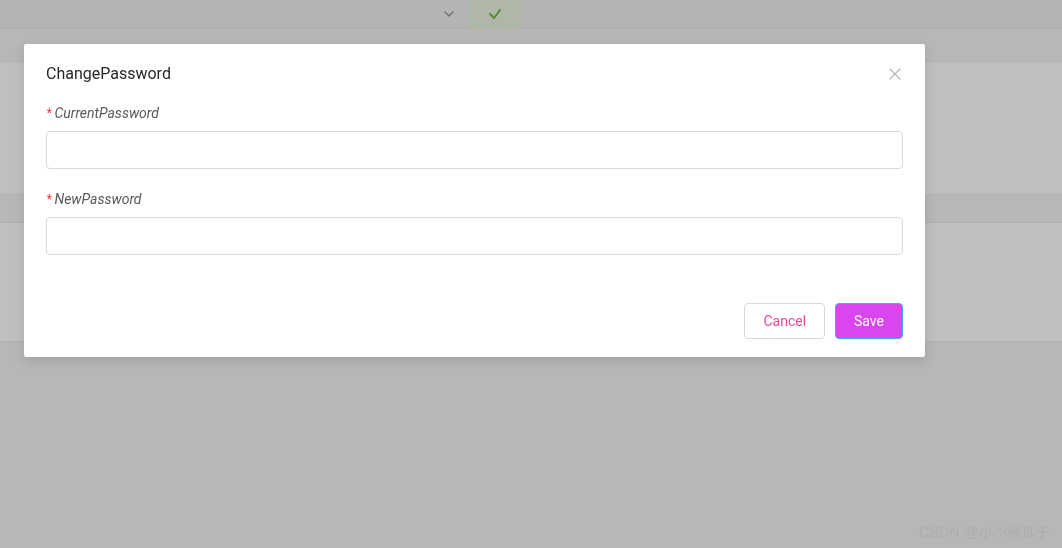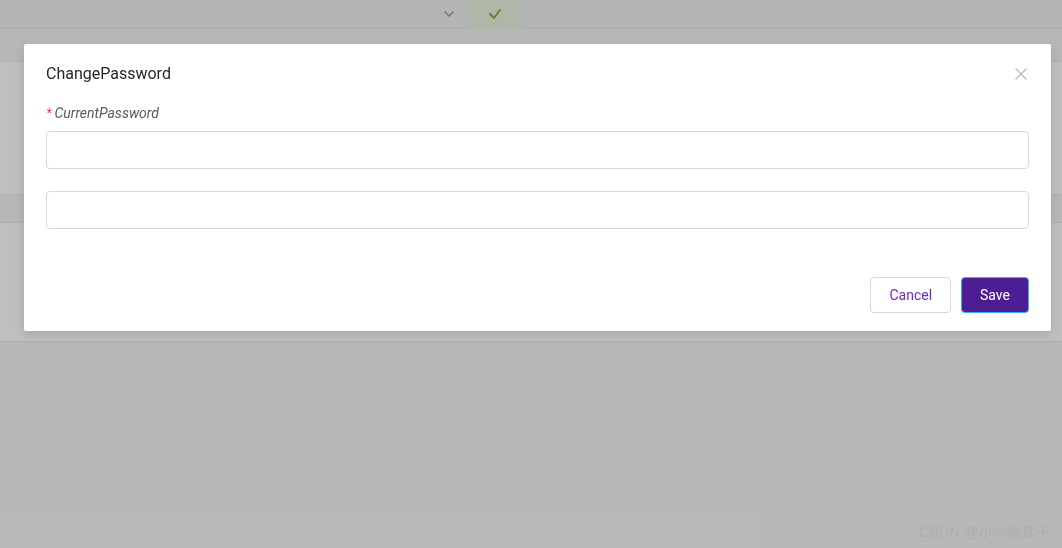--- a/index.html
+++ b/index.html
@@ -66,21 +66,21 @@
       right: 0;
       height: 120px;
       background: #fff;
       border-top: 1px solid #ededed;
       border-bottom: 1px solid #ededed;
     }
     .modal {
       position: absolute;
       top: 44px;
       left: 24px;
-      width: 1027px;
+      width: 901px;
       background: #fff;
       border-radius: 2px;
       box-shadow: 0 4px 12px rgba(0,0,0,0.12);
       padding: 20px 22px 18px 22px;
     }
     .modal-header {
       display: flex;
       justify-content: space-between;
       align-items: flex-start;
       margin-bottom: 22px;
@@ -131,25 +131,25 @@
       gap: 10px;
       margin-top: 48px;
     }
     .btn {
       padding: 9px 18px;
       font-size: 14px;
       border-radius: 4px;
       cursor: pointer;
       border: 1px solid #d9d9d9;
       background: #fff;
-      color: #6d28d9;
+      color: #ec4899;
       font-family: inherit;
     }
     .btn-primary {
-      background: #4c1d95;
+      background: #d946ef;
       border-color: #40a9ff;
       color: #fff;
     }
     .watermark {
       position: absolute;
       bottom: 6px;
       right: 12px;
       color: rgba(170,170,170,0.75);
       font-size: 14px;
       font-family: Arial, "Microsoft YaHei", sans-serif;
@@ -185,20 +185,21 @@
         </svg>
     </div>
   </div>
 
   <div class="form-group">
     <label class="form-label"><span class="required-mark">*</span><span>CurrentPassword</span></label>
     <input type="password" class="form-input" value="" style="">
   </div>
 
   <div class="form-group">
+    <label class="form-label"><span class="required-mark">*</span><span>NewPassword</span></label>
     <input type="password" class="form-input" value="" style="">
   </div>
 
 
   <div class="modal-footer">
     <button class="btn">Cancel</button>
     <button class="btn btn-primary">Save</button>
   </div>
 </div>
 

